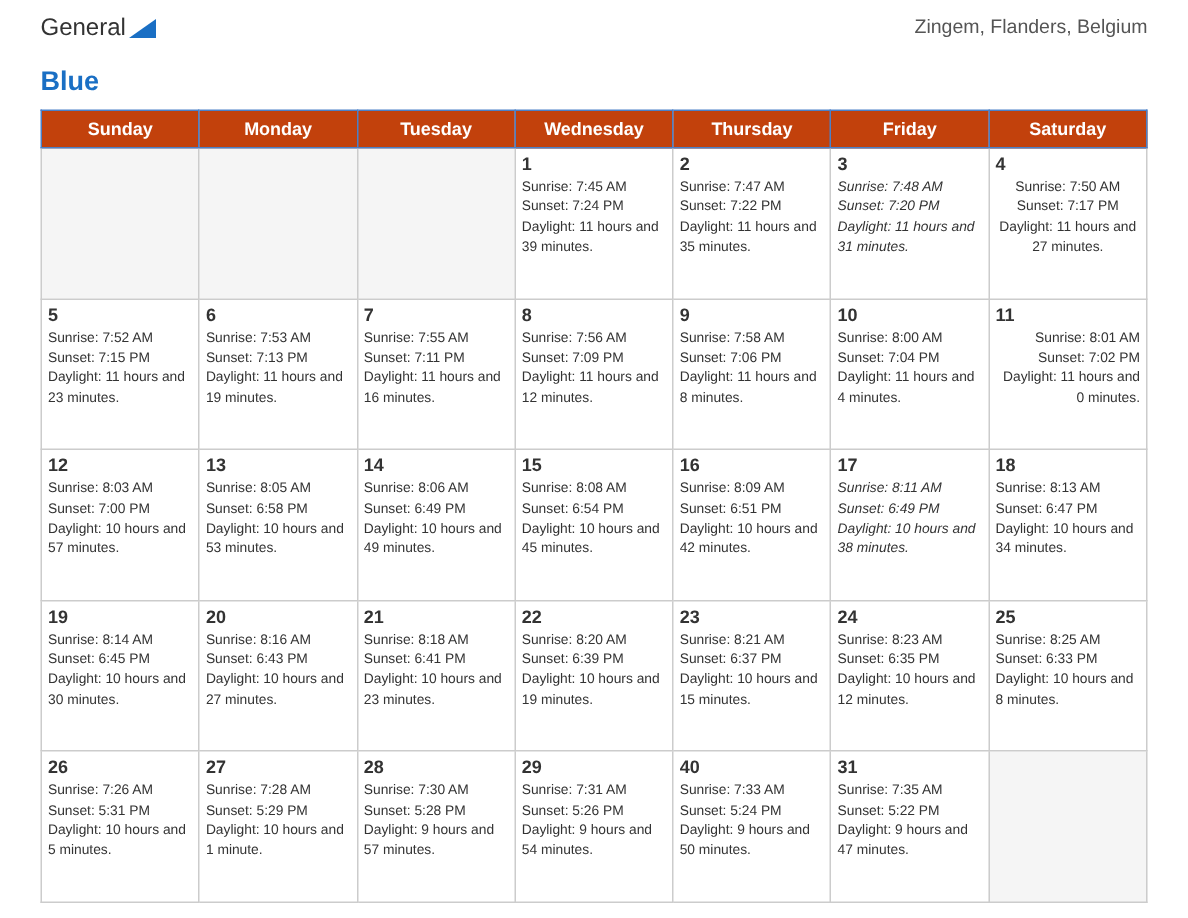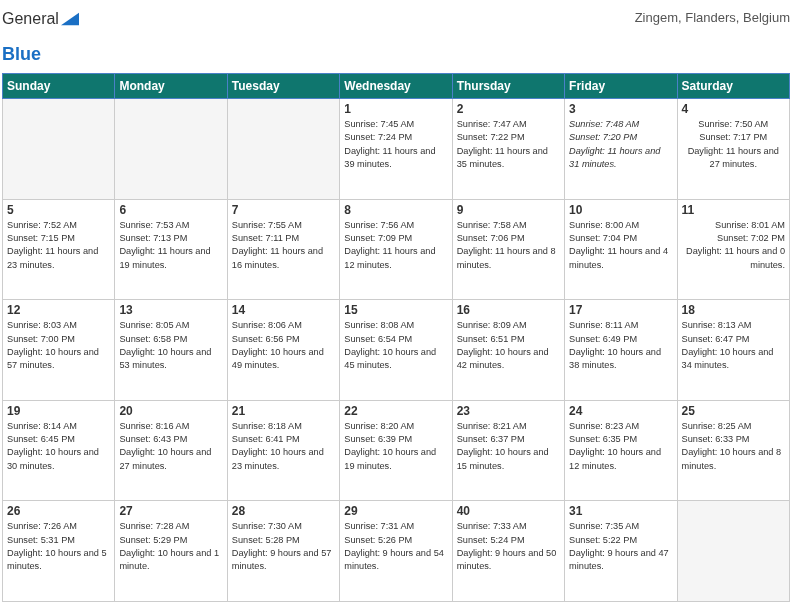--- a/index.html
+++ b/index.html
@@ -6,21 +6,21 @@
     body {
       font-family: Arial, sans-serif;
       background: #fff;
       width: 792px;
       height: 612px;
       overflow: hidden;
     }
     .page {
       width: 792px;
       height: 612px;
-      padding: 10px 2px;
+      padding: 10px 27px;
       display: flex;
       flex-direction: column;
     }
     .header {
       display: flex;
       justify-content: space-between;
       align-items: flex-start;
       margin-bottom: 8px;
     }
     .logo {
@@ -52,26 +52,26 @@
       color: #555;
     }
     .calendar {
       flex: 1;
       border: 1px solid #ccc;
       border-collapse: collapse;
       width: 100%;
       table-layout: fixed;
     }
     .calendar th {
-      background: #0f766e;
+      background: #c2410c;
       color: #fff;
       font-size: 12px;
       font-weight: bold;
       padding: 5px 4px;
-      text-align: left;
+      text-align: center;
       border: 1px solid #4a80c8;
     }
     .calendar td {
       border: 1px solid #ccc;
       vertical-align: top;
       padding: 3px 4px;
       font-size: 9.5px;
       color: #333;
       height: 78px;
     }
@@ -208,38 +208,38 @@
           </td>
           <td>
             <span class="day-num">13</span>
             <div class="cell-text" style="white-space: pre-line;">Sunrise: 8:05 AM
 Sunset: 6:58 PM
 Daylight: 10 hours and 53 minutes.</div>
           </td>
           <td>
             <span class="day-num">14</span>
             <div class="cell-text" style="white-space: pre-line;">Sunrise: 8:06 AM
-Sunset: 6:56 PM
+Sunset: 6:49 PM
 Daylight: 10 hours and 49 minutes.</div>
           </td>
           <td>
             <span class="day-num">15</span>
             <div class="cell-text" style="white-space: pre-line;">Sunrise: 8:08 AM
 Sunset: 6:54 PM
 Daylight: 10 hours and 45 minutes.</div>
           </td>
           <td>
             <span class="day-num">16</span>
             <div class="cell-text" style="white-space: pre-line;">Sunrise: 8:09 AM
 Sunset: 6:51 PM
 Daylight: 10 hours and 42 minutes.</div>
           </td>
           <td>
             <span class="day-num">17</span>
-            <div class="cell-text" style="white-space: pre-line;">Sunrise: 8:11 AM
+            <div class="cell-text" style="white-space: pre-line; font-style: italic;">Sunrise: 8:11 AM
 Sunset: 6:49 PM
 Daylight: 10 hours and 38 minutes.</div>
           </td>
           <td>
             <span class="day-num">18</span>
             <div class="cell-text" style="white-space: pre-line;">Sunrise: 8:13 AM
 Sunset: 6:47 PM
 Daylight: 10 hours and 34 minutes.</div>
           </td>
         </tr>

